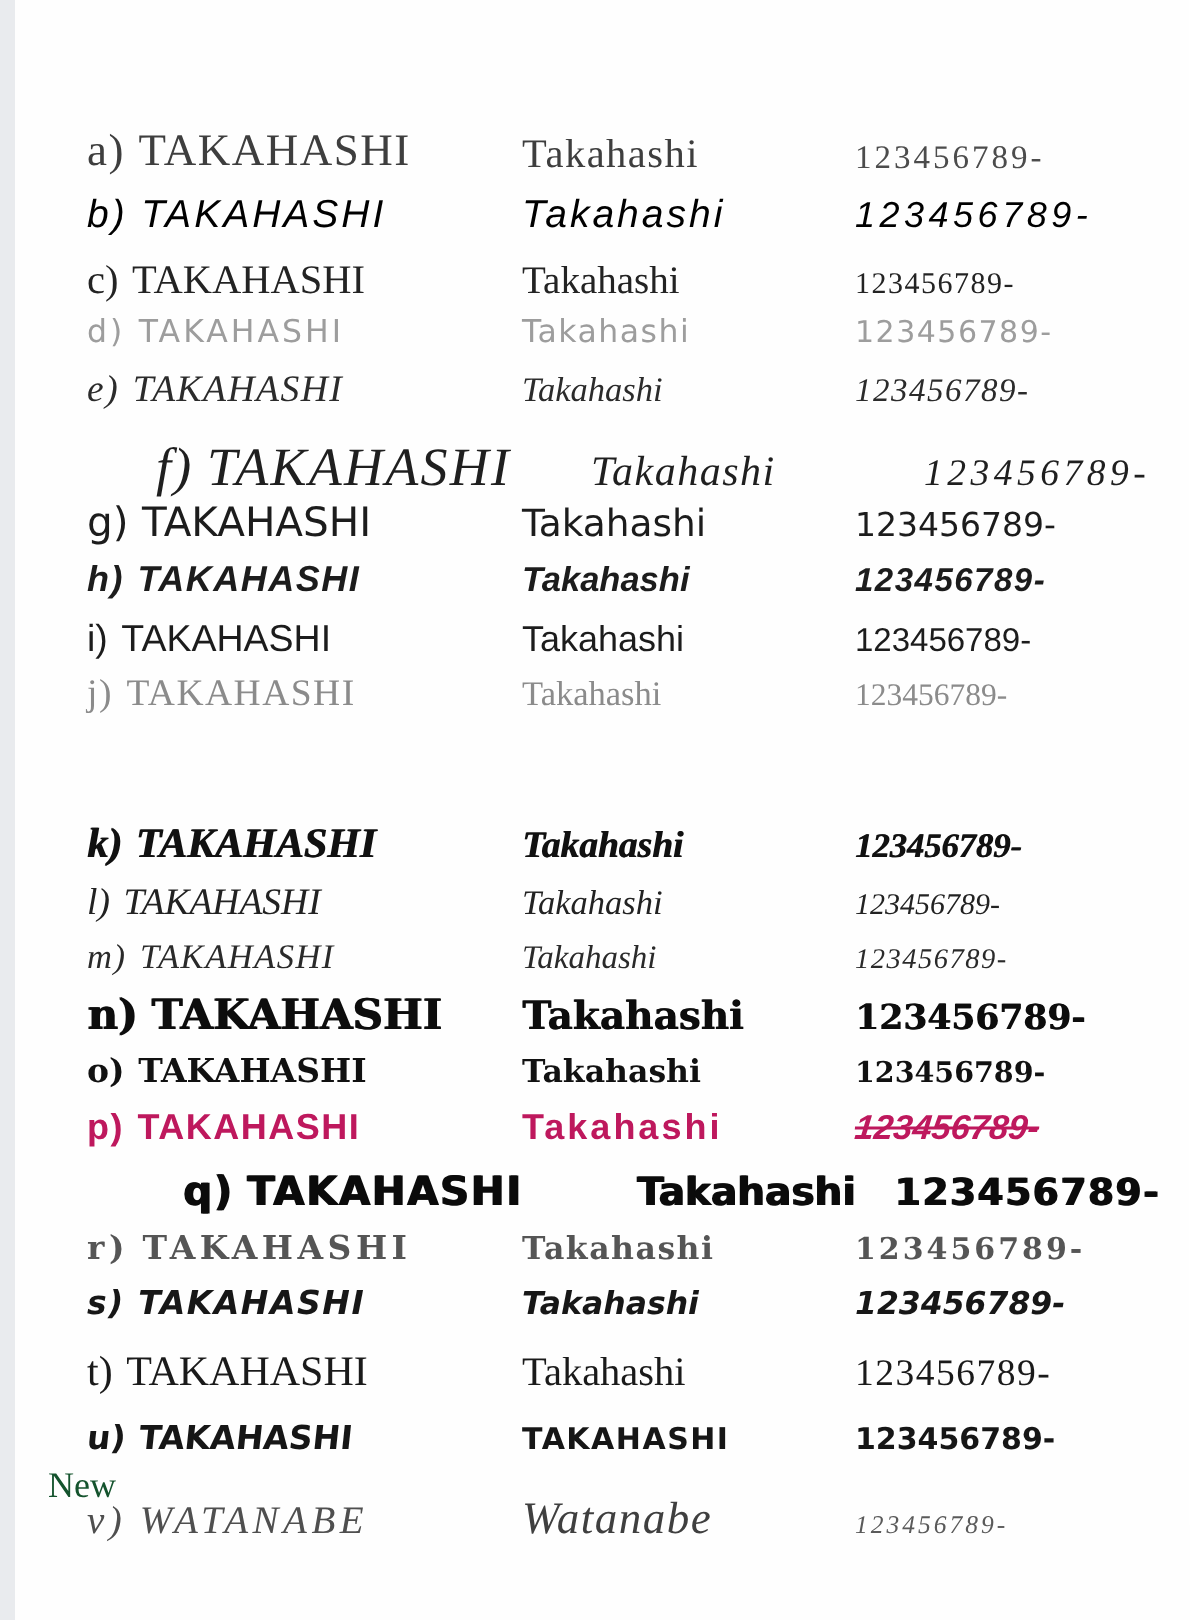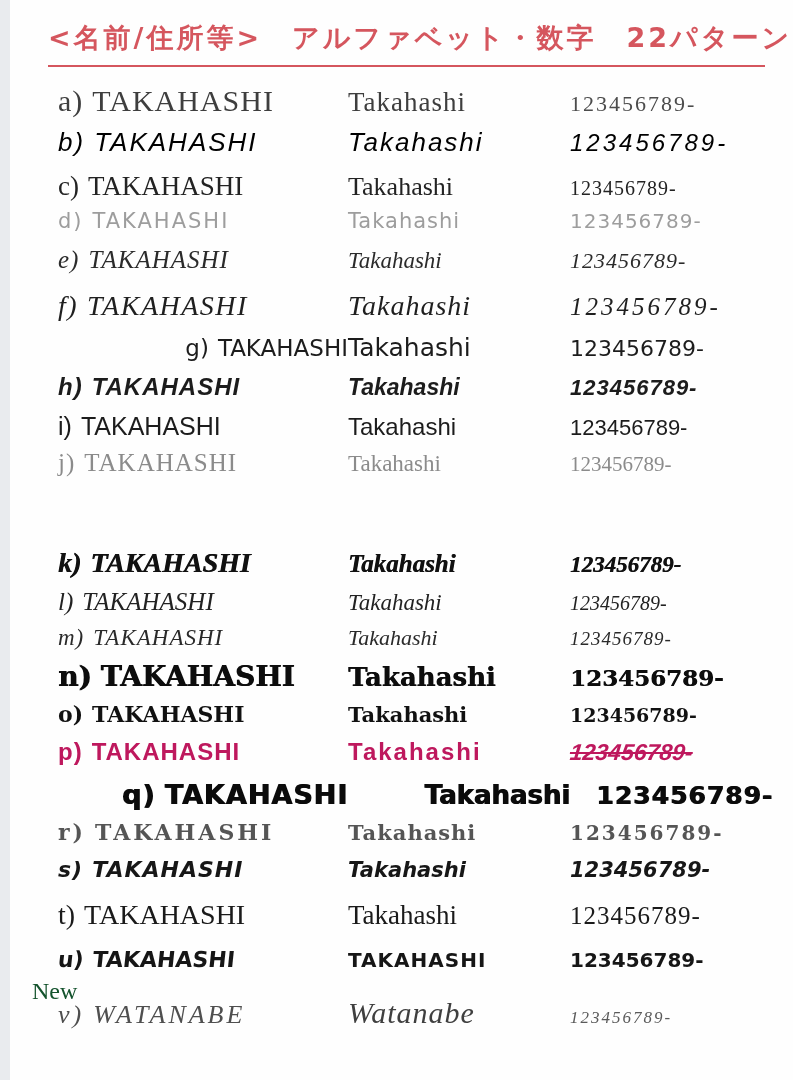--- a/index.html
+++ b/index.html
@@ -28,21 +28,21 @@
   .c1 { width:290px; } .c2 { width:222px; } .c3 { flex:1; }
   .lbl { margin-right:9px; }
 
   .new-badge {
     position:absolute; left:32px; top:978px;
     font-family:"Liberation Serif", serif;
     font-size:24px; color:#14532d;
   }
 
   
-  .r-a { top:84px;  color:#3e3e3e; }
+  .r-a { top:84px;  color:#3e3e3e;align-items:flex-end; }
   .r-a .c1{font-size:30px; letter-spacing:1px;}
   .r-a .c2{font-size:27px; letter-spacing:1px;}
   .r-a .c3{font-size:22px; letter-spacing:2px; color:#4c4c4c;}
 
   .r-b { top:127px; font-family:"Liberation Sans",sans-serif; font-style:italic; color:#000000; }
   .r-b .c1{font-size:26px; letter-spacing:2px;}
   .r-b .c2{font-size:26px; letter-spacing:2px;}
   .r-b .c3{font-size:24px; letter-spacing:3px;}
 
   .r-c { top:171px; color:#232323; }
@@ -54,26 +54,26 @@
   .r-d .c1{font-size:21px; letter-spacing:2px;}
   .r-d .c2{font-size:21px; letter-spacing:1px;}
   .r-d .c3{font-size:20px; letter-spacing:1px;}
 
   .r-e { top:246px; font-style:italic; color:#2b2b2b; }
   .r-e .c1{font-size:25px; letter-spacing:1px;}
   .r-e .c2{font-size:23px;}
   .r-e .c3{font-size:22px; letter-spacing:1px;}
 
   .r-f { top:290px; font-style:italic; color:#1f1f1f; }
-  .r-f .c1{font-size:28px; letter-spacing:1.5px;}
+  .r-f .c1{font-size:36px; letter-spacing:1.5px;margin-left:46px;}
   .r-f .c2{font-size:28px; letter-spacing:1px;}
   .r-f .c3{font-size:25px; letter-spacing:3px;}
 
   .r-g { top:333px; font-family:"DejaVu Sans",sans-serif; color:#1c1c1c; }
-  .r-g .c1{font-size:23px;text-align:right;}
+  .r-g .c1{font-size:27px;}
   .r-g .c2{font-size:25px;}
   .r-g .c3{font-size:22px;}
 
   .r-h { top:373px; font-family:"Liberation Sans",sans-serif; font-weight:bold; font-style:italic; color:#1c1c1c; }
   .r-h .c1{font-size:24px; letter-spacing:1px;}
   .r-h .c2{font-size:23px;}
   .r-h .c3{font-size:22px; letter-spacing:1px;}
 
   .r-i { top:412px; font-family:"Liberation Sans",sans-serif; color:#1c1c1c; }
   .r-i .c1{font-size:25px;}
@@ -145,21 +145,20 @@
   .r-v .c1{font-size:26px; letter-spacing:3px;}
   .r-v .c2{font-size:30px; letter-spacing:1px; color:#3f3f3f;}
   .r-v .c3{font-size:17px; letter-spacing:2px; color:#5a5a5a;}
 </style>
 </head>
 <body>
 
 <div class="page">
   <div class="edge-strip"></div>
 
-  <div class="title">&lt;名前/住所等&gt;　アルファベット・数字　22パターン</div>
 
   <div class="row r-a">
     <span class="c1"><span class="lbl">a)</span><span>TAKAHASHI</span></span>
     <span class="c2">Takahashi</span>
     <span class="c3">123456789-</span>
   </div>
   <div class="row r-b">
     <span class="c1"><span class="lbl">b)</span><span>TAKAHASHI</span></span>
     <span class="c2">Takahashi</span>
     <span class="c3">123456789-</span>

